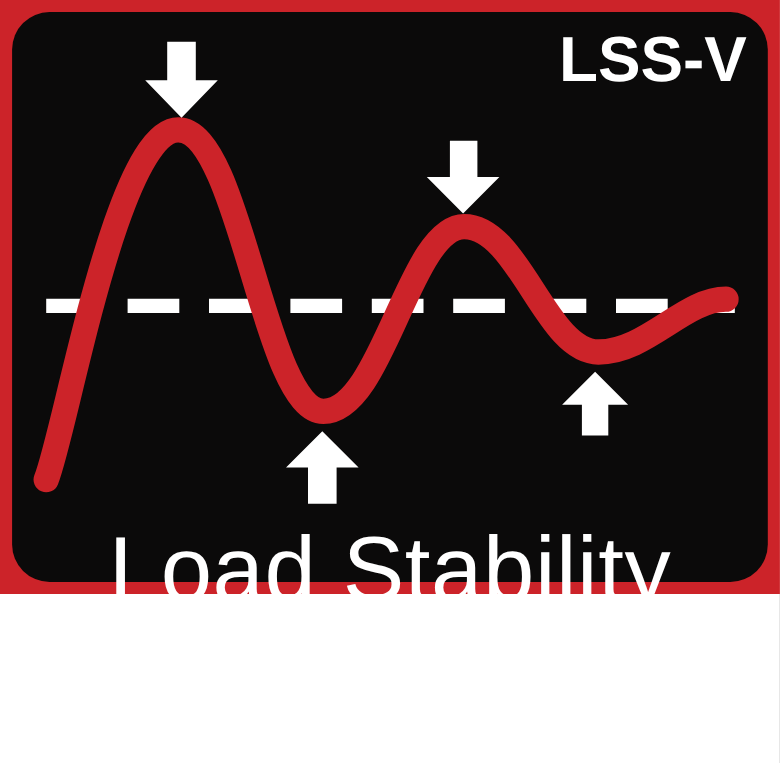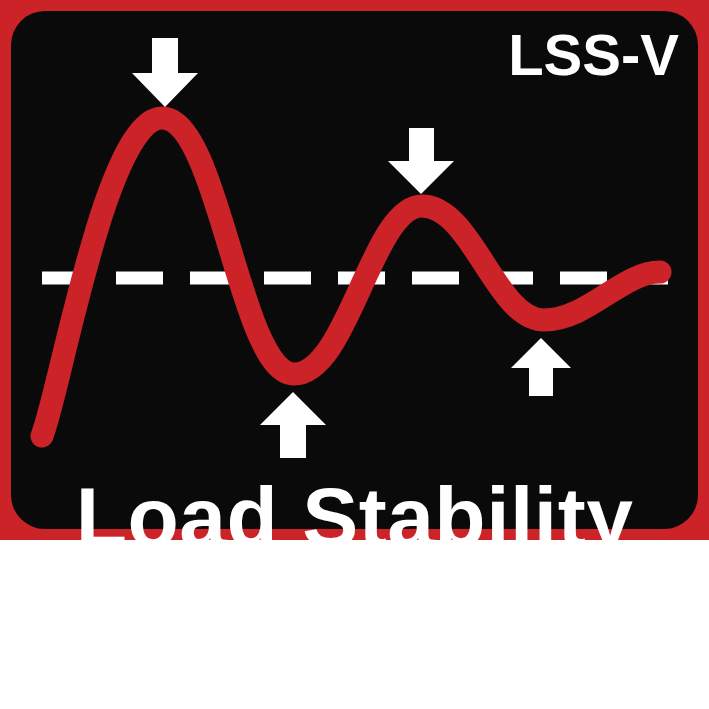--- a/index.html
+++ b/index.html
@@ -64,21 +64,21 @@
     stroke: none;
   }
   .title-block {
     position: absolute;
     left: 0;
     right: 0;
     top: 468px;
     text-align: center;
     color: var(--text-white);
     font-size: 84px;
-    font-weight: 700;
+    font-weight: 400;
     line-height: 99px;
     letter-spacing: 0.5px;
   }
 </style>
 </head>
 <body>
 
 <div class="badge-frame">
 
   <div class="badge-inner"></div>

